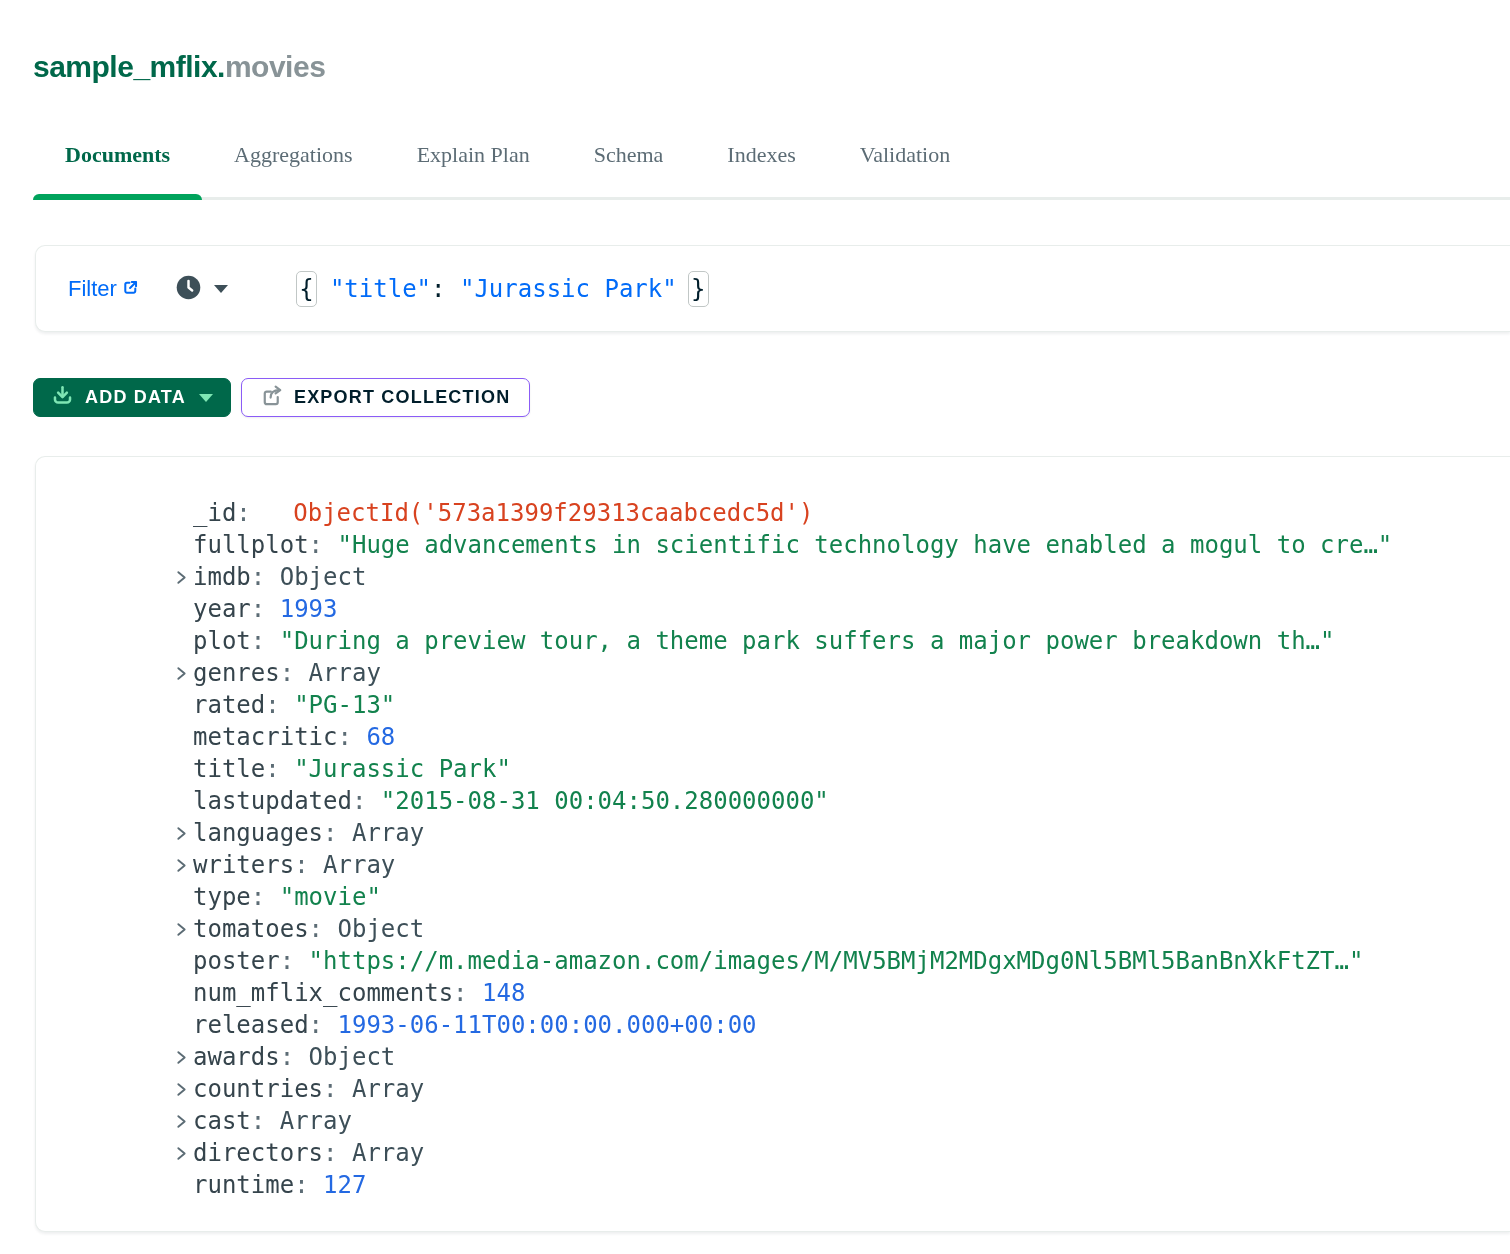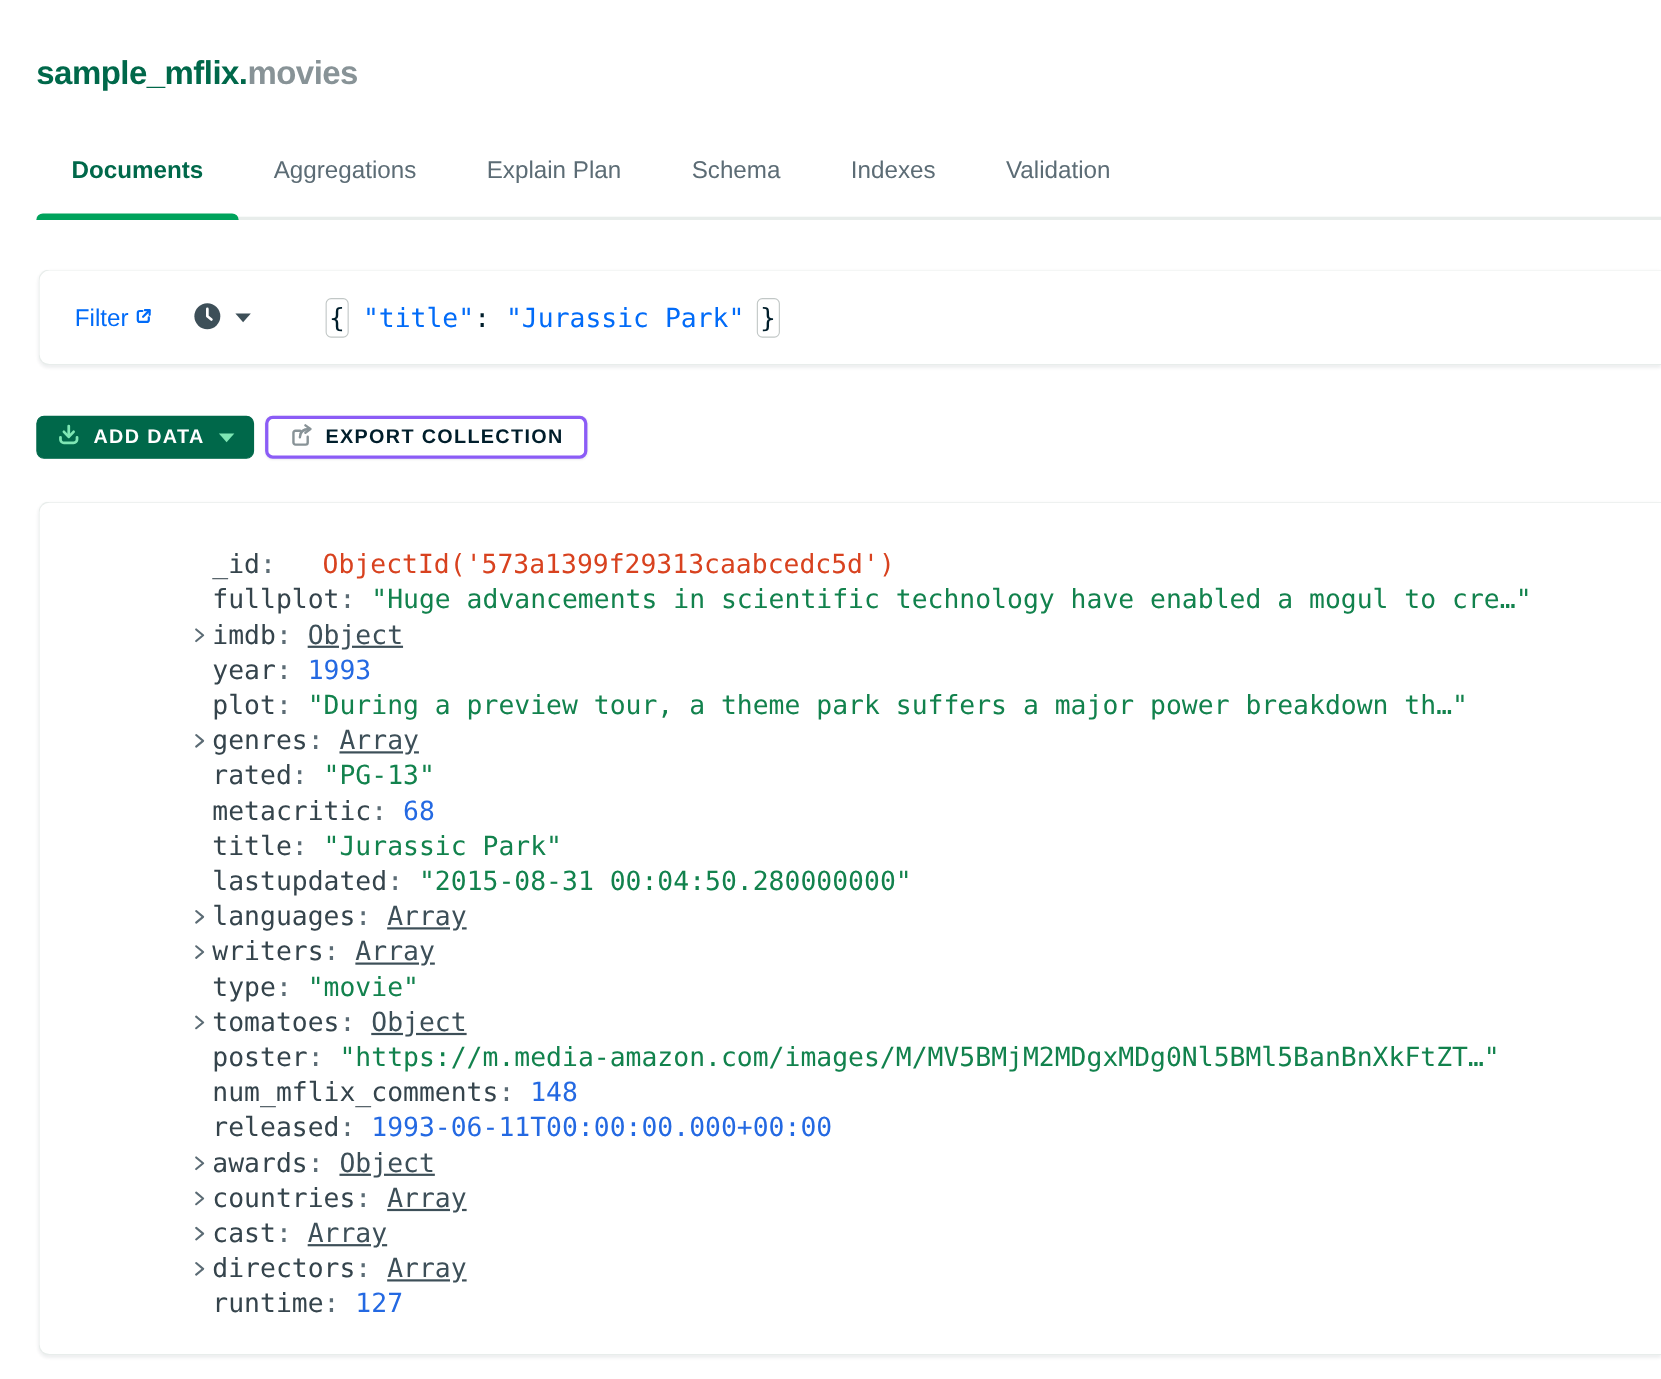--- a/index.html
+++ b/index.html
@@ -9,21 +9,21 @@
 
   
   .page-title { margin:50px 0 0 33px; font-size:30px; font-weight:600; letter-spacing:-0.5px; }
   .page-title .db { color:#00684A; }
   .page-title .coll { color:#889397; font-weight:600; }
 
   
   .tabs { display:flex; margin:54px 0 0 33px; width:calc(100% - 33px);
           border-bottom:3px solid #E8EDEB; height:62px; }
   .tab { position:relative; padding:2px 32px 0 32px; font-size:22px; line-height:30px;
-         color:#5C6C75; font-weight:500; cursor:pointer; white-space:nowrap; }
+         color:#5C6C75; font-weight:500; cursor:pointer; white-space:nowrap;font-family:Liberation Serif, serif; }
   .tab.active { color:#00684A; font-weight:700; }
   .tab.active::after { content:""; position:absolute; left:0; right:0; bottom:-3px;
          height:6px; background:#00A35C; border-radius:6px 6px 0 0; }
 
   
   .query-bar { display:flex; align-items:center; margin:45px 0 0 35px; width:calc(100% - 35px);
          height:87px; border:1px solid #E8EDEB; border-right:none; border-radius:10px 0 0 10px;
          background:#fff; box-shadow:0 2px 3px rgba(0,30,43,0.07); }
   .filter-link { display:inline-flex; align-items:flex-start; gap:5px; margin-left:32px;
          color:#016BF8; font-size:22px; cursor:pointer; text-decoration:none;text-align:center; }
@@ -42,37 +42,37 @@
   .tok { white-space:pre; }
   .tok-string { color:#016BF8; }
   .tok-punct { color:#001E2B; }
 
   
   .actions { display:flex; gap:10px; margin:46px 0 0 33px; }
   .btn { display:inline-flex; align-items:center; height:39px; border-radius:7px;
          font-family:"Liberation Sans", sans-serif; font-weight:700; font-size:18px;
          letter-spacing:1.2px; cursor:pointer; }
   .btn-primary { background:#00684A; color:#fff; border:1px solid #00684A; padding:0 17px; gap:11px; }
-  .btn-secondary { background:#fff; color:#001E2B; border:3px solid #8b5cf6; padding:0 19px; gap:10px;
+  .btn-secondary { background:#fff; color:#001E2B; border:1px solid #8b5cf6; padding:0 19px; gap:10px;
          box-shadow:0 1px 2px rgba(0,30,43,0.08); }
   .btn .caret-mint { border-top-color:#7EE6B4; margin-left:2px; }
 
   
   .doc-card { margin:39px 0 0 35px; width:calc(100% - 35px); border:1px solid #E8EDEB;
          border-right:none; border-radius:10px 0 0 10px; background:#fff;
          padding:40px 0 30px 0; box-shadow:0 2px 3px rgba(0,30,43,0.07); }
   .doc-row { display:flex; align-items:center; padding-left:139px; height:32px;
          font-family:"DejaVu Sans Mono", monospace; font-size:24px; white-space:nowrap; }
   .chev { display:inline-flex; align-items:center; width:18px; flex:0 0 18px; cursor:pointer; }
   .doc-key { font-weight:400; color:#35444C; }
   .doc-sep { color:#5C6C75; white-space:pre; }
   .doc-val.v-objectid { color:#D8421F;margin-left:28px; }
   .doc-val.v-string { color:#12824D; }
   .doc-val.v-number, .doc-val.v-date { color:#2469E2; }
-  .doc-val.v-object, .doc-val.v-array { color:#3D4F58;text-decoration:underline; }
+  .doc-val.v-object, .doc-val.v-array { color:#3D4F58; }
 </style>
 </head>
 <body>
 
 <div class="viewport">
 
   <h1 class="page-title"><span class="db">sample_mflix.</span><span class="coll">movies</span></h1>
 
   <nav class="tabs">
       <div class="tab active"><span>Documents</span></div>

